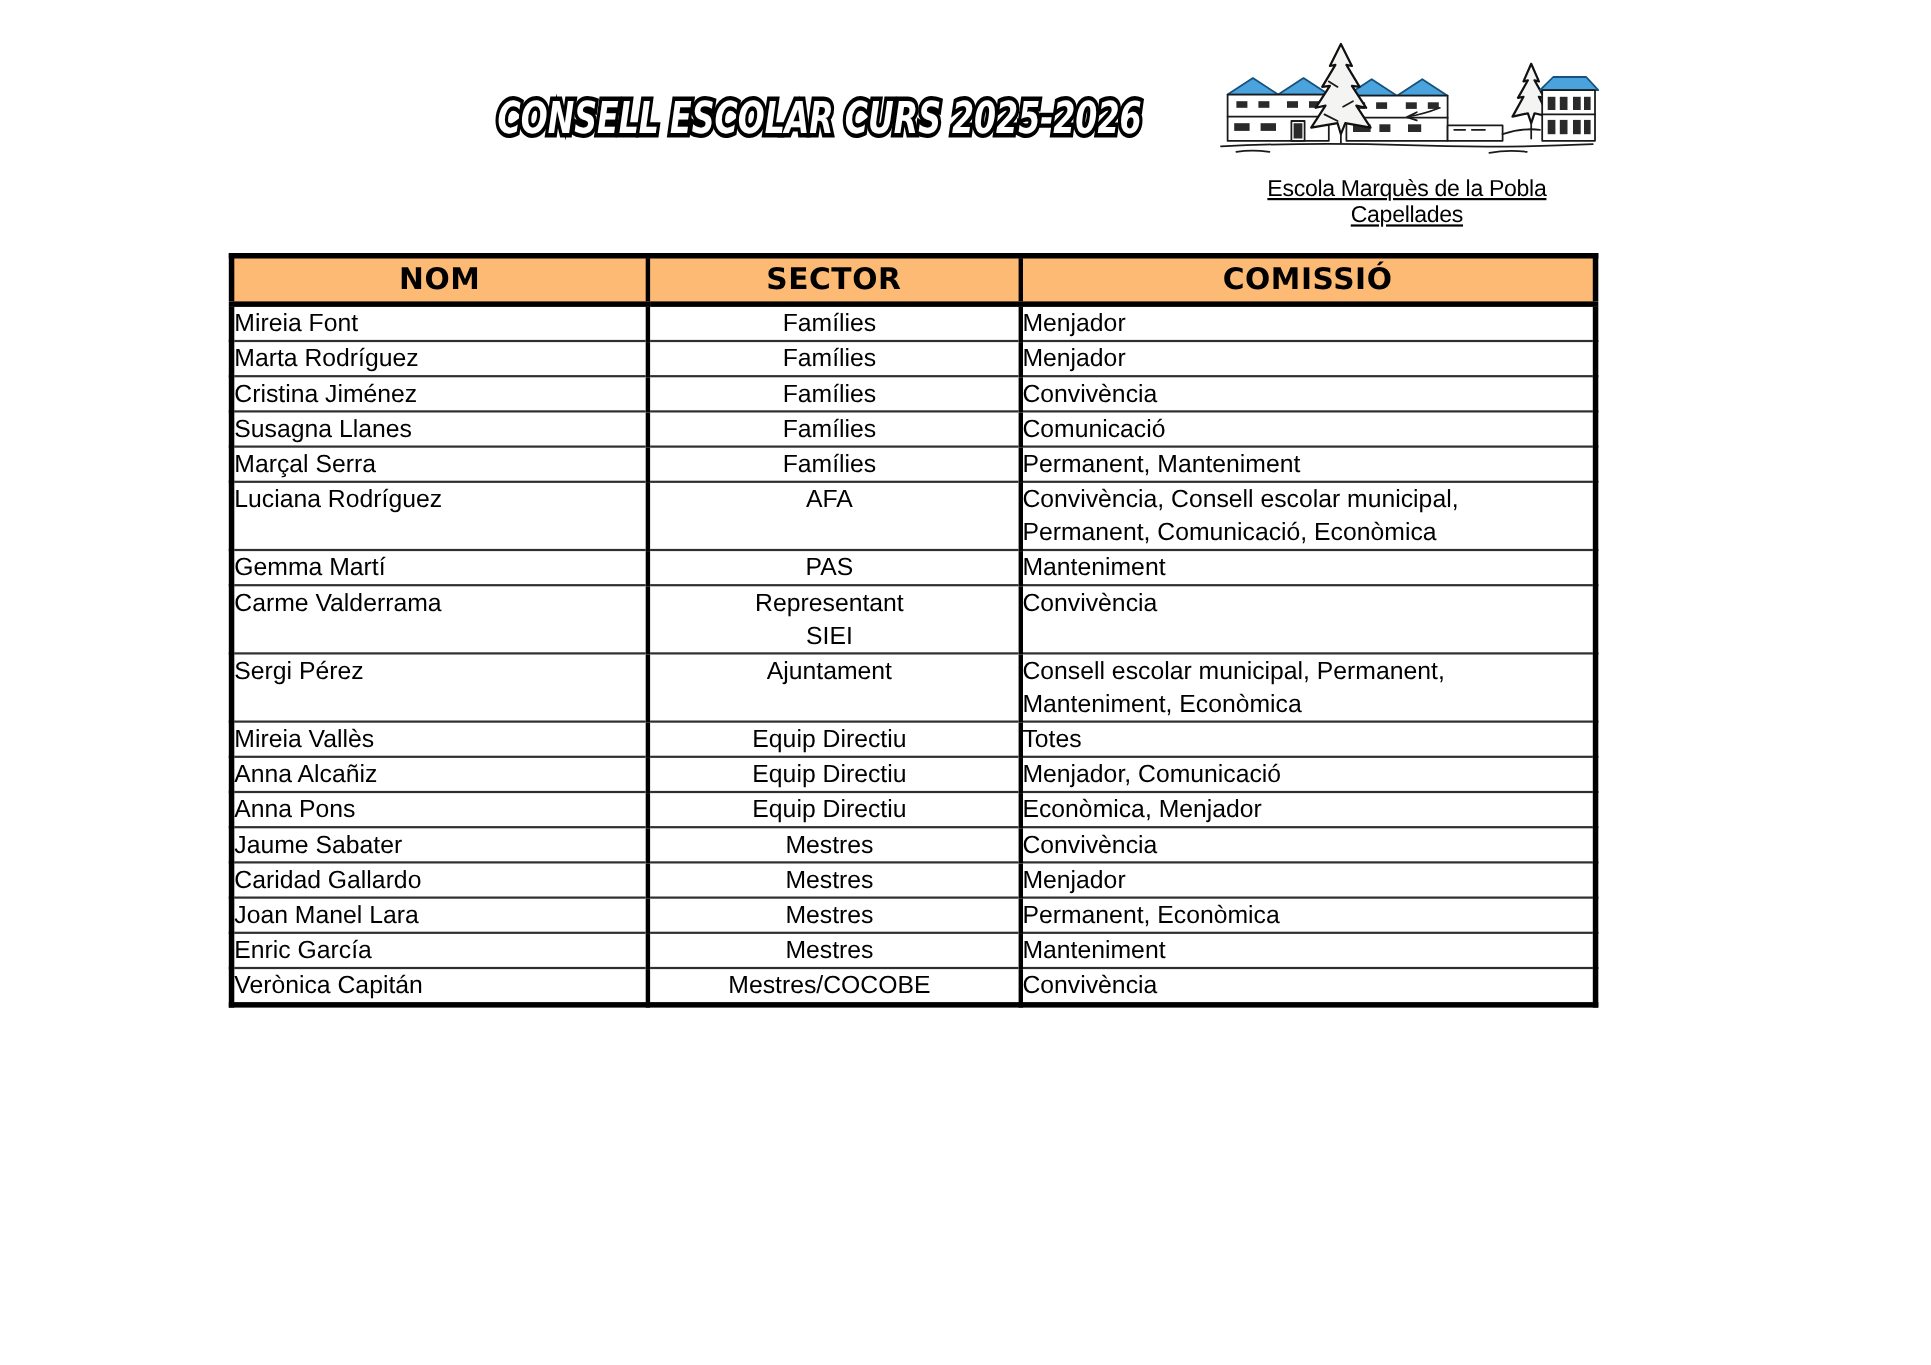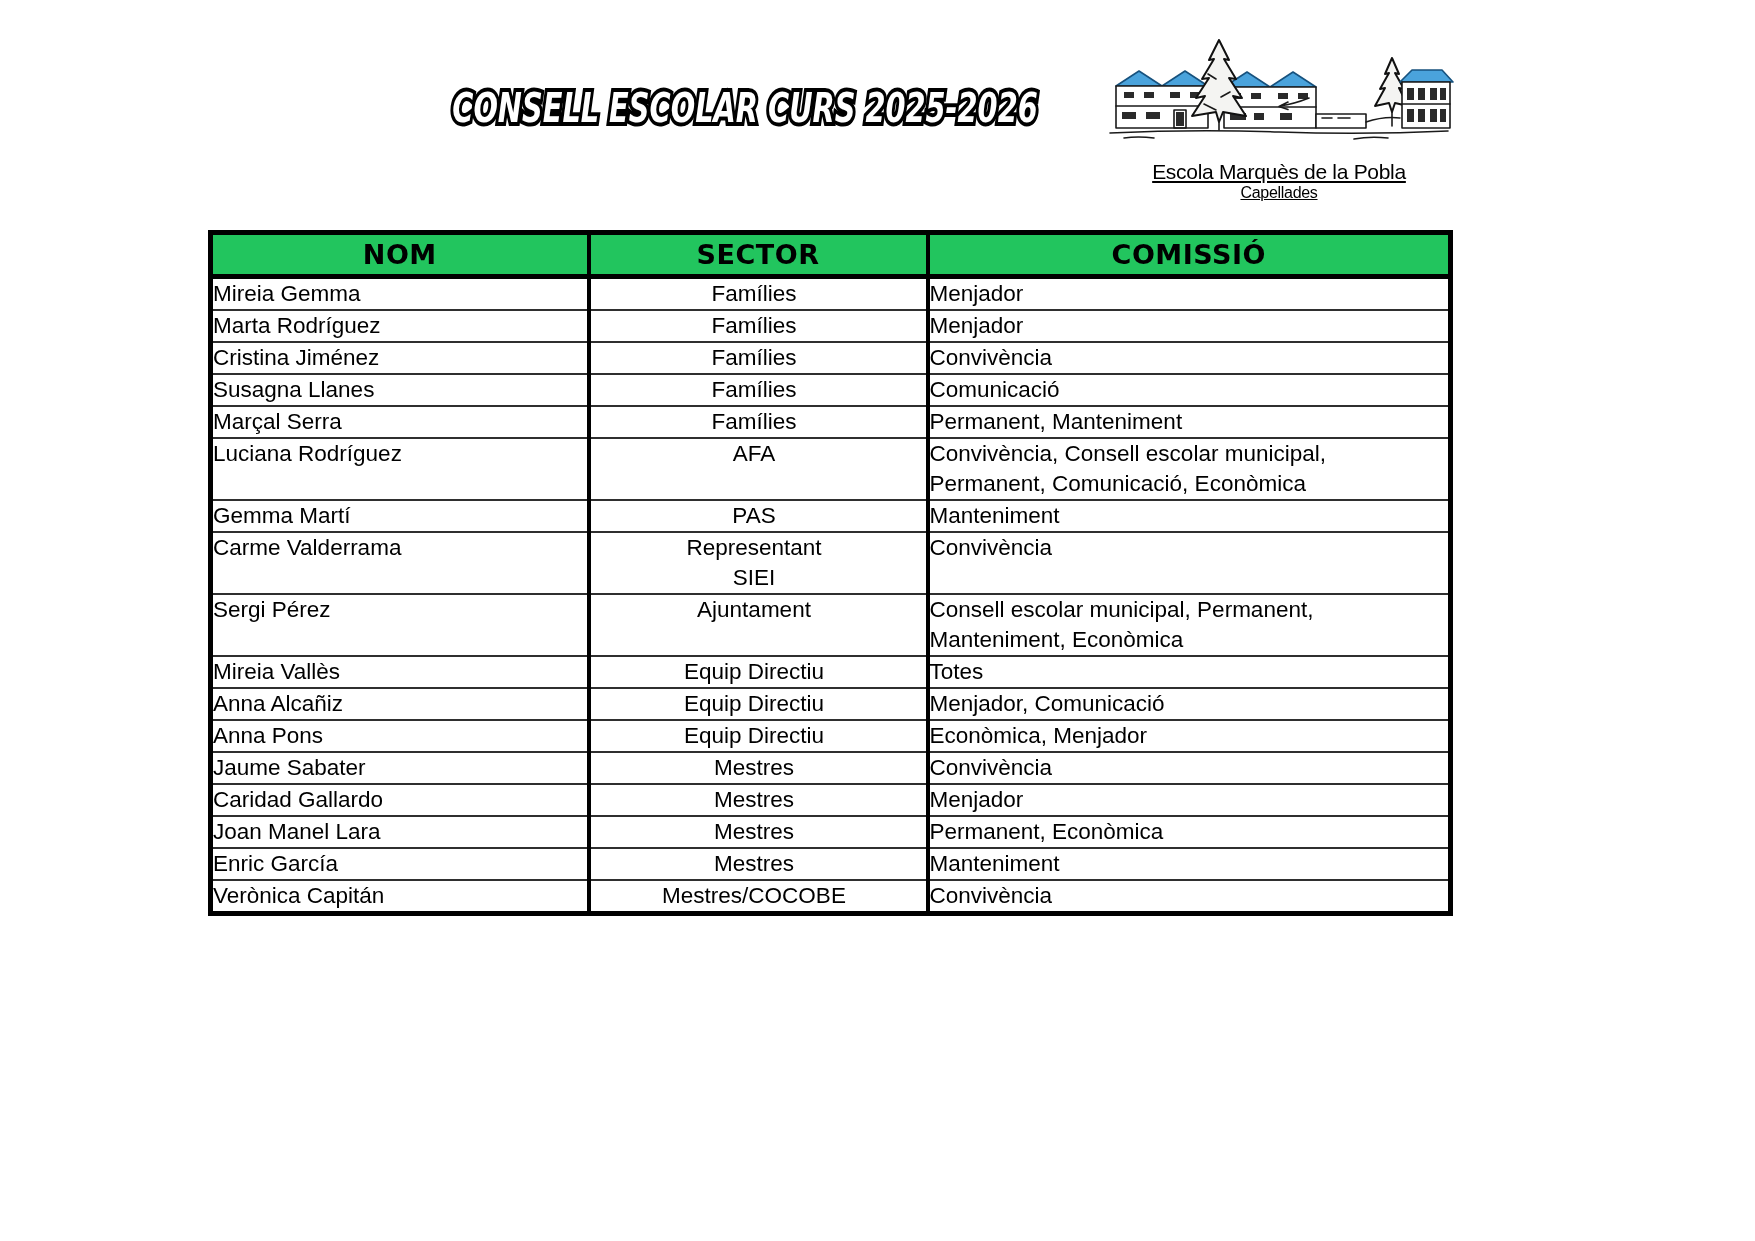--- a/index.html
+++ b/index.html
@@ -44,33 +44,33 @@
     width: 362px;
     text-align: center;
     text-decoration: underline;
   }
   .brand svg { display: block; margin: 0 auto; }
   .school-name {
     margin-top: 8px;
     font-size: 21px;
     letter-spacing: -0.3px;
   }
-  .school-city { font-size: 16px; letter-spacing: -0.3px; }
+  .school-city { font-size: 21px; letter-spacing: -0.3px; }
 
   
   table.council {
     position: absolute;
     left: 208px; top: 230px;
     width: 1240px;
     border-collapse: collapse;
     table-layout: fixed;
     border: 5px solid #000;
   }
   table.council th {
-    background: #22c55e;
+    background: #fdba74;
     border-bottom: 5px solid #000;
     font-family: "DejaVu Sans", sans-serif;
     font-weight: bold;
     font-size: 27px;
     letter-spacing: 0.5px;
     height: 44px;
     padding: 2px 0;
     text-align: center;
   }
   table.council th + th,
@@ -169,21 +169,21 @@
     </colgroup>
   <thead>
     <tr>
       <th>NOM</th>
       <th>SECTOR</th>
       <th>COMISSIÓ</th>
     </tr>
   </thead>
   <tbody>
   <tr>
-    <td class="c-nom">Mireia Gemma</td>
+    <td class="c-nom">Mireia Font</td>
     <td class="c-sector">Famílies</td>
     <td class="c-com">Menjador</td>
   </tr>
 
   <tr>
     <td class="c-nom">Marta Rodríguez</td>
     <td class="c-sector">Famílies</td>
     <td class="c-com">Menjador</td>
   </tr>
 

